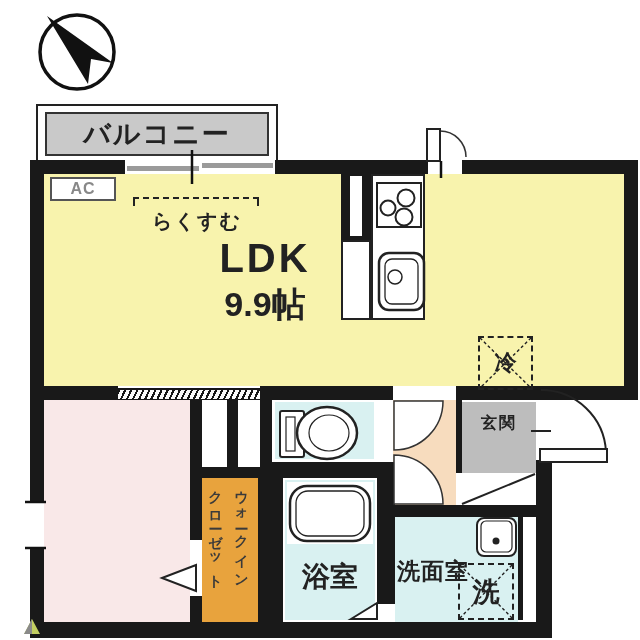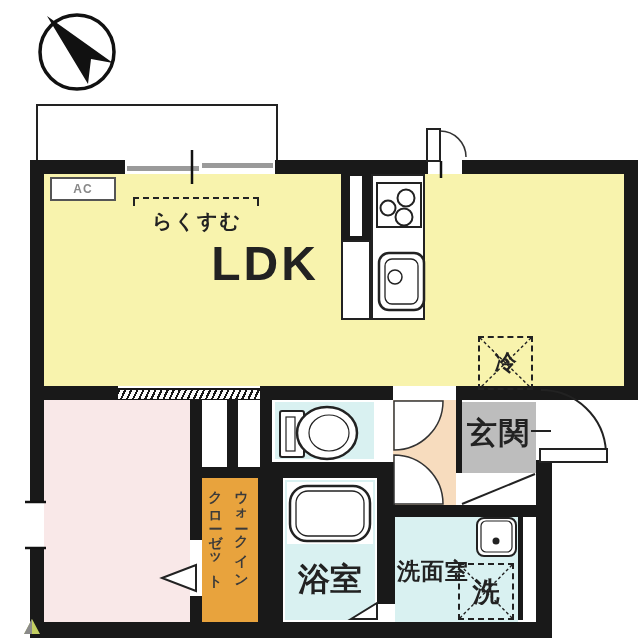--- a/index.html
+++ b/index.html
@@ -16,20 +16,24 @@
   .vtext{position:absolute;writing-mode:vertical-rl;text-orientation:upright;
          letter-spacing:4px;line-height:26px;font-weight:600;color:#3a3a3a;}
   svg{position:absolute;left:0;top:0;pointer-events:none;}
 </style>
 </head>
 <body>
 
 <div id="plan">
 
   <div class="abs" style="left:36px;top:104px;width:242px;height:59px;background:#fff;border:2px solid #222;box-sizing:border-box;"></div>
+  <div class="abs" style="left:45px;top:112px;width:224px;height:44px;background:#C9C9C9;border:2px solid #333;box-sizing:border-box;
+              display:flex;align-items:center;justify-content:center;">
+    <span class="lbl" style="position:static;font-size:27px;letter-spacing:2px;">バルコニー</span>
+  </div>
 
   <div class="room" style="left:44px;top:174px;width:580px;height:212px;background:#F8F3AD;"></div>
   <div class="room" style="left:44px;top:399px;width:146px;height:223px;background:#F9E8E8;"></div>
   <div class="room" style="left:202px;top:399px;width:58px;height:68px;background:#fff;"></div>
   <div class="room" style="left:202px;top:478px;width:56px;height:144px;background:#E8A33D;"></div>
   <div class="room" style="left:272px;top:399px;width:105px;height:63px;background:#D9F1F1;box-shadow:inset 0 0 0 3px #fff;"></div>
   <div class="room" style="left:393px;top:386px;width:63px;height:119px;background:#F7DCBE;"></div>
   <div class="room" style="left:393px;top:386px;width:63px;height:14px;background:#fff;"></div>
   <div class="room" style="left:462px;top:402px;width:74px;height:71px;background:#BDBDBD;"></div>
   <div class="room" style="left:462px;top:473px;width:74px;height:32px;background:#fff;"></div>
@@ -76,34 +80,35 @@
 
   <div class="dashedbox" style="left:478px;top:336px;width:55px;height:54px;">
     <span class="lbl" style="position:static;font-size:22px;">冷</span>
   </div>
   <div class="dashedbox" style="left:458px;top:563px;width:56px;height:57px;">
     <span class="lbl" style="position:static;font-size:27px;">洗</span>
   </div>
 
   <div class="abs" style="left:50px;top:177px;width:66px;height:24px;background:#fff;border:2px solid #555;box-sizing:border-box;
               display:flex;align-items:center;justify-content:center;">
-    <span style="font-size:12px;color:#888;font-weight:600;letter-spacing:1px;">AC</span>
+    <span style="font-size:16px;color:#888;font-weight:600;letter-spacing:1px;">AC</span>
   </div>
 
   <div class="abs" style="left:133px;top:197px;width:126px;height:9px;border-top:2px dashed #222;border-left:2px dashed #222;border-right:2px dashed #222;box-sizing:border-box;"></div>
   <div class="lbl" style="left:134px;top:208px;width:126px;font-size:20px;letter-spacing:2px;">らくすむ</div>
 
-  <div class="lbl" style="left:165px;top:236px;width:200px;font-size:48px;letter-spacing:3px;font-weight:600;">LDK</div>
+  <div class="lbl" style="left:165px;top:236px;width:200px;font-size:40px;letter-spacing:3px;font-weight:600;">LDK</div>
+  <div class="lbl" style="left:165px;top:282px;width:200px;font-size:34px;">9.9帖</div>
   <div class="vtext" style="left:205px;top:481px;width:50px;height:140px;font-size:14px;">
     <div>ウォークイン</div>
     <div>クローゼット</div>
   </div>
-  <div class="lbl" style="left:283px;top:558px;width:94px;font-size:32px;">浴室</div>
+  <div class="lbl" style="left:283px;top:558px;width:94px;font-size:28px;">浴室</div>
   <div class="lbl" style="left:385px;top:556px;width:96px;font-size:23px;letter-spacing:1px;text-align:center;">洗面室</div>
-  <div class="lbl" style="left:462px;top:413px;width:74px;font-size:30px;letter-spacing:2px;">玄関</div>
+  <div class="lbl" style="left:462px;top:413px;width:74px;font-size:16px;letter-spacing:2px;">玄関</div>
 
   <svg width="640" height="640" viewBox="0 0 640 640">
 
     <g>
       <circle cx="77" cy="52" r="37" fill="#fff" stroke="#111" stroke-width="3.5"></circle>
       <polygon points="47,16 113,63 91,59 88,84" fill="#111"></polygon>
     </g>
 
     <line x1="192" y1="150" x2="192" y2="184" stroke="#111" stroke-width="2.5"></line>
     <line x1="25" y1="502" x2="46" y2="502" stroke="#111" stroke-width="2.5"></line>

